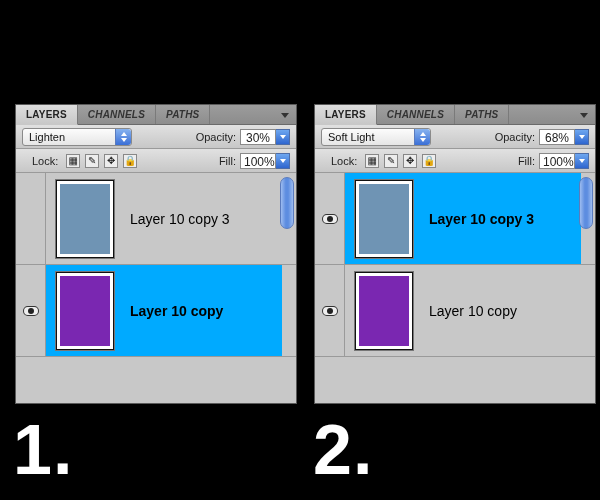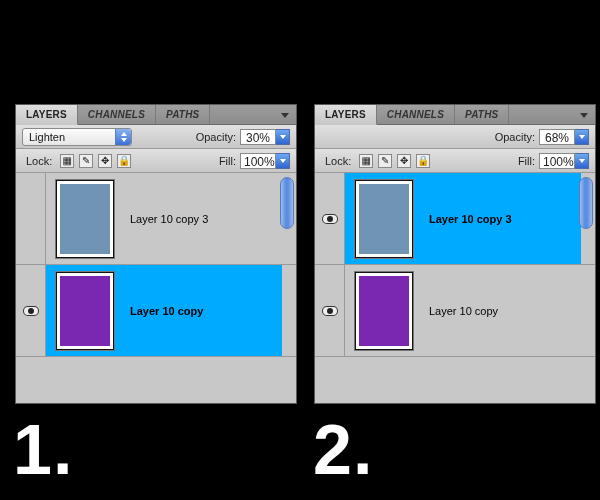--- a/index.html
+++ b/index.html
@@ -67,21 +67,21 @@
 .row {
   height: 24px;
   display: flex;
   align-items: center;
   background: linear-gradient(#e1e1e1,#c7c7c7);
   border-bottom: 1px solid #9a9a9a;
   font-size: 11px;
   color: #222;
   padding: 0 6px;
 }
-.row .lbl { margin-left: 4px; margin-right: 4px; }
+.row .lbl { margin-left: 10px; margin-right: 4px; }
 
 .select {
   height: 18px;
   background: linear-gradient(#fcfcfc,#e6e6e6);
   border: 1px solid #8a8a8a;
   border-radius: 3px;
   display: inline-flex;
   align-items: center;
   padding: 0 18px 0 6px;
   font-size: 11px;
@@ -189,21 +189,21 @@
   width:6px; height:6px; background:#222; border-radius:50%;
 }
 .thumb {
   width: 58px; height: 78px;
   margin: 0 16px 0 10px;
   border: 1px solid #111;
   box-shadow: 0 0 0 1px #777, inset 0 0 0 3px #fff;
   position: relative; z-index: 2;
 }
 .lname {
-  font-size: 11px;
+  font-size: 14px;
   color: #000;
   position: relative; z-index: 2;
 }
 .lname.bold { font-weight: 700; }
 
 .biglabel {
   position: absolute;
   font-size: 70px;
   font-weight: 900;
   font-family: Impact, "Arial Black", sans-serif;
@@ -266,20 +266,24 @@
 </div>
 
 <div class="panel panel-2">
   <div class="tabbar">
     <div class="tab active">LAYERS</div>
     <div class="tab inactive">CHANNELS</div>
     <div class="tab inactive">PATHS</div>
     <div class="menu"></div>
   </div>
   <div class="row">
+    <div class="select blend">
+      <span>Soft Light</span>
+      <span class="arrows"></span>
+    </div>
     <div class="spacer"></div>
     <span class="lbl">Opacity:</span>
     <span class="numbox">68%</span>
     <span class="dropbtn"></span>
   </div>
   <div class="row">
     <span class="lbl">Lock:</span>
     <span class="lockicons">
       <span>▦</span>
       <span>✎</span>

